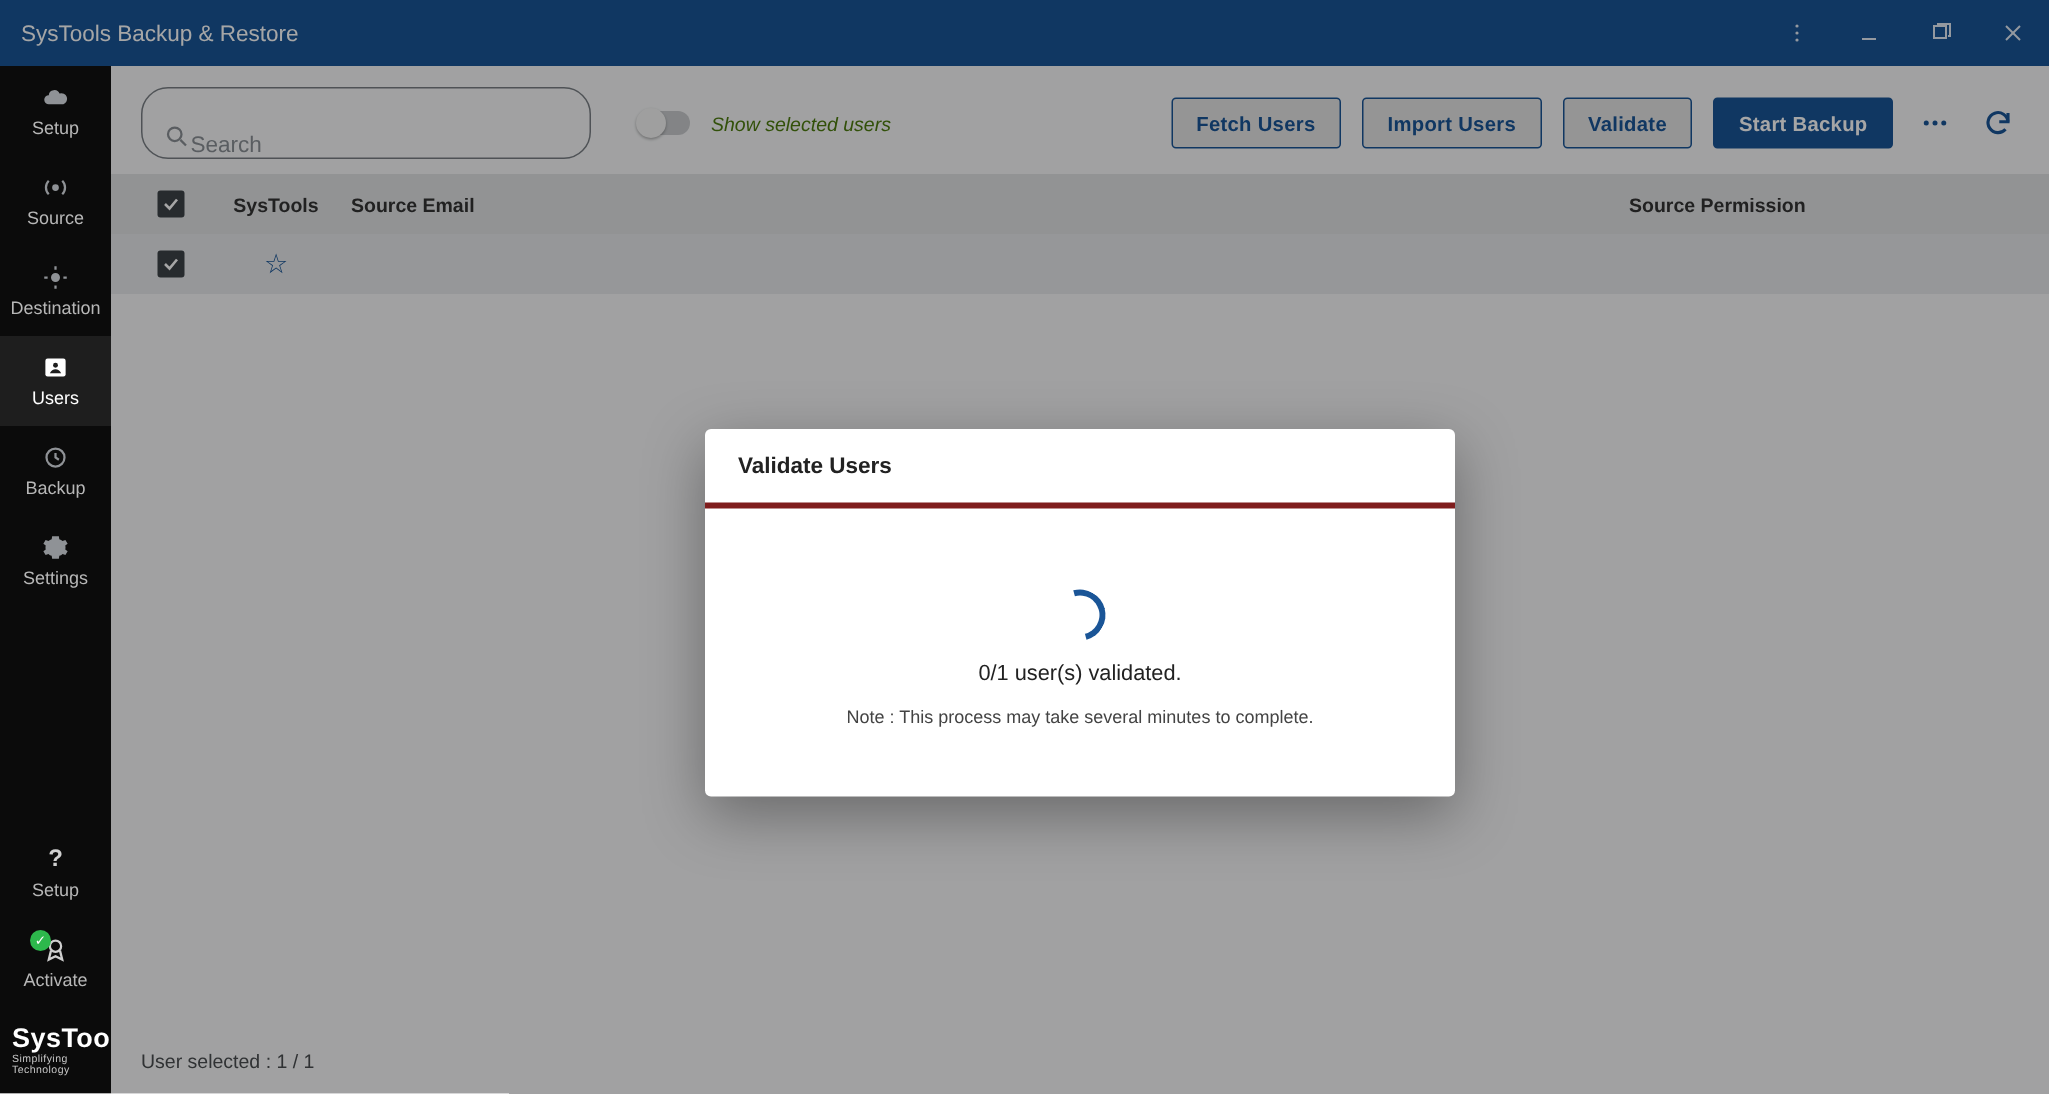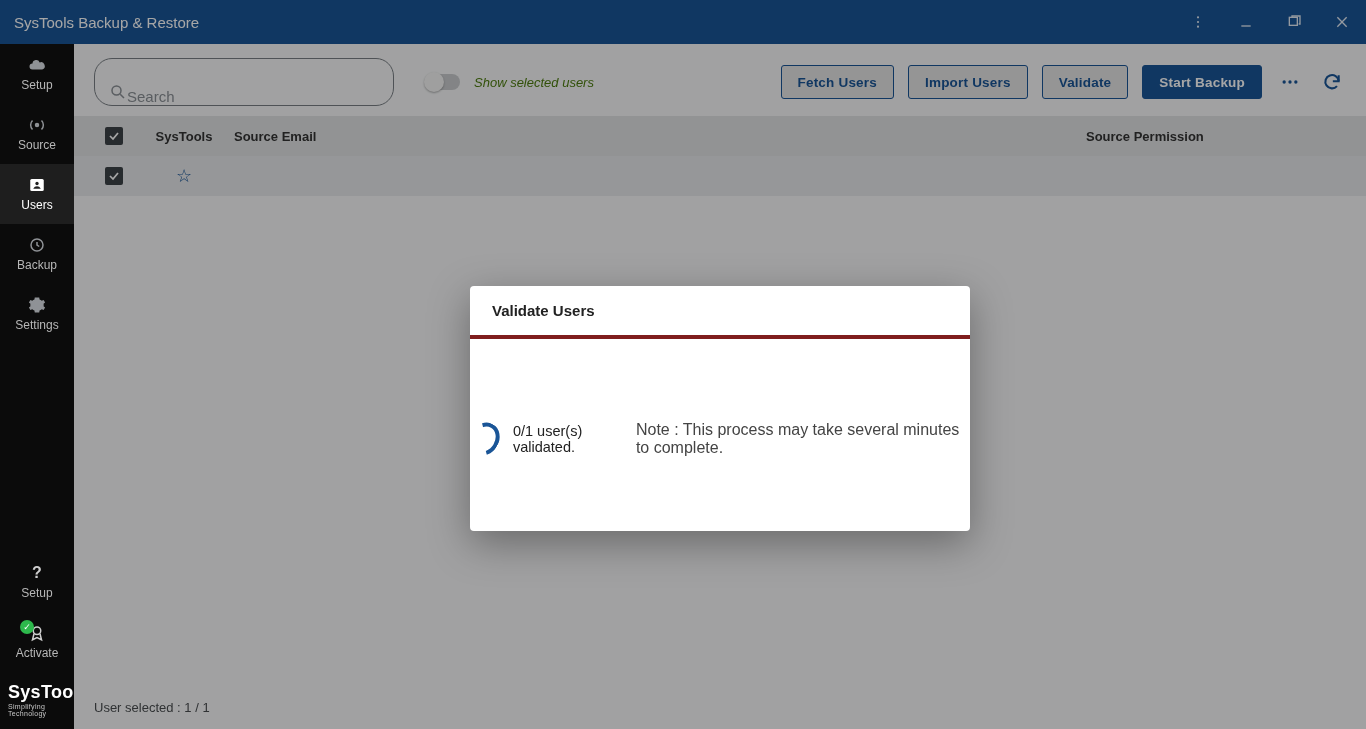--- a/index.html
+++ b/index.html
@@ -160,34 +160,34 @@
     background:#fff; border-radius:4px;
     box-shadow: 0 12px 40px rgba(0,0,0,.35);
     display:flex; flex-direction:column;
   }
   .modal-header {
     padding: 16px 22px;
     font-size: 15px; font-weight:600; color:#222;
     border-bottom: 4px solid #7f1d1d;
   }
   .modal-body {
-    flex:1; display:flex; flex-direction:row;
+    flex:1; display:flex; flex-direction:column;
     align-items:center; justify-content:center;
     gap: 14px; padding-top:8px;
   }
   .spinner {
     width: 34px; height: 34px;
     border: 4px solid transparent;
     border-top-color:#1a5597;
     border-right-color:#1a5597;
     border-radius:50%;
     transform: rotate(30deg);
   }
   .modal .p1 { font-size:14.5px; color:#222; }
-  .modal .p2 { font-size:16px; color:#444; }
+  .modal .p2 { font-size:12px; color:#444; }
 
 </style>
 </head>
 <body>
 
 <div class="titlebar">
   <div class="title">SysTools Backup &amp; Restore</div>
   <div class="winbtn">
     <svg viewBox="0 0 24 24" fill="currentColor">
         <circle cx="12" cy="5" r="1.6"></circle>
@@ -227,20 +227,29 @@
       <span class="nav-label">Setup</span>
     </div>
     <div class="nav-item">
       <span class="nav-icon">
         <svg viewBox="0 0 24 24" width="18" height="18" fill="none" stroke="#8f9296" stroke-width="2">
             <circle cx="12" cy="12" r="2" fill="#8f9296"></circle>
             <path d="M6 6a8.5 8.5 0 0 0 0 12M18 6a8.5 8.5 0 0 1 0 12"></path>
           </svg>
       </span>
       <span class="nav-label">Source</span>
+    </div>
+    <div class="nav-item">
+      <span class="nav-icon">
+        <svg viewBox="0 0 24 24" width="18" height="18" fill="none" stroke="#8f9296" stroke-width="2">
+            <circle cx="12" cy="12" r="3" fill="#8f9296"></circle>
+            <path d="M12 2v3M12 19v3M2 12h3M19 12h3"></path>
+          </svg>
+      </span>
+      <span class="nav-label">Destination</span>
     </div>
     <div class="nav-item active">
       <span class="nav-icon">
         <svg viewBox="0 0 24 24" width="18" height="18" fill="#fff">
             <rect x="3" y="4" width="18" height="16" rx="2" fill="#fff"></rect>
             <circle cx="12" cy="10" r="2.2" fill="#1e1e1e"></circle>
             <path d="M7 17c1-2.5 3-3.5 5-3.5s4 1 5 3.5" fill="#1e1e1e"></path>
           </svg>
       </span>
       <span class="nav-label">Users</span>

